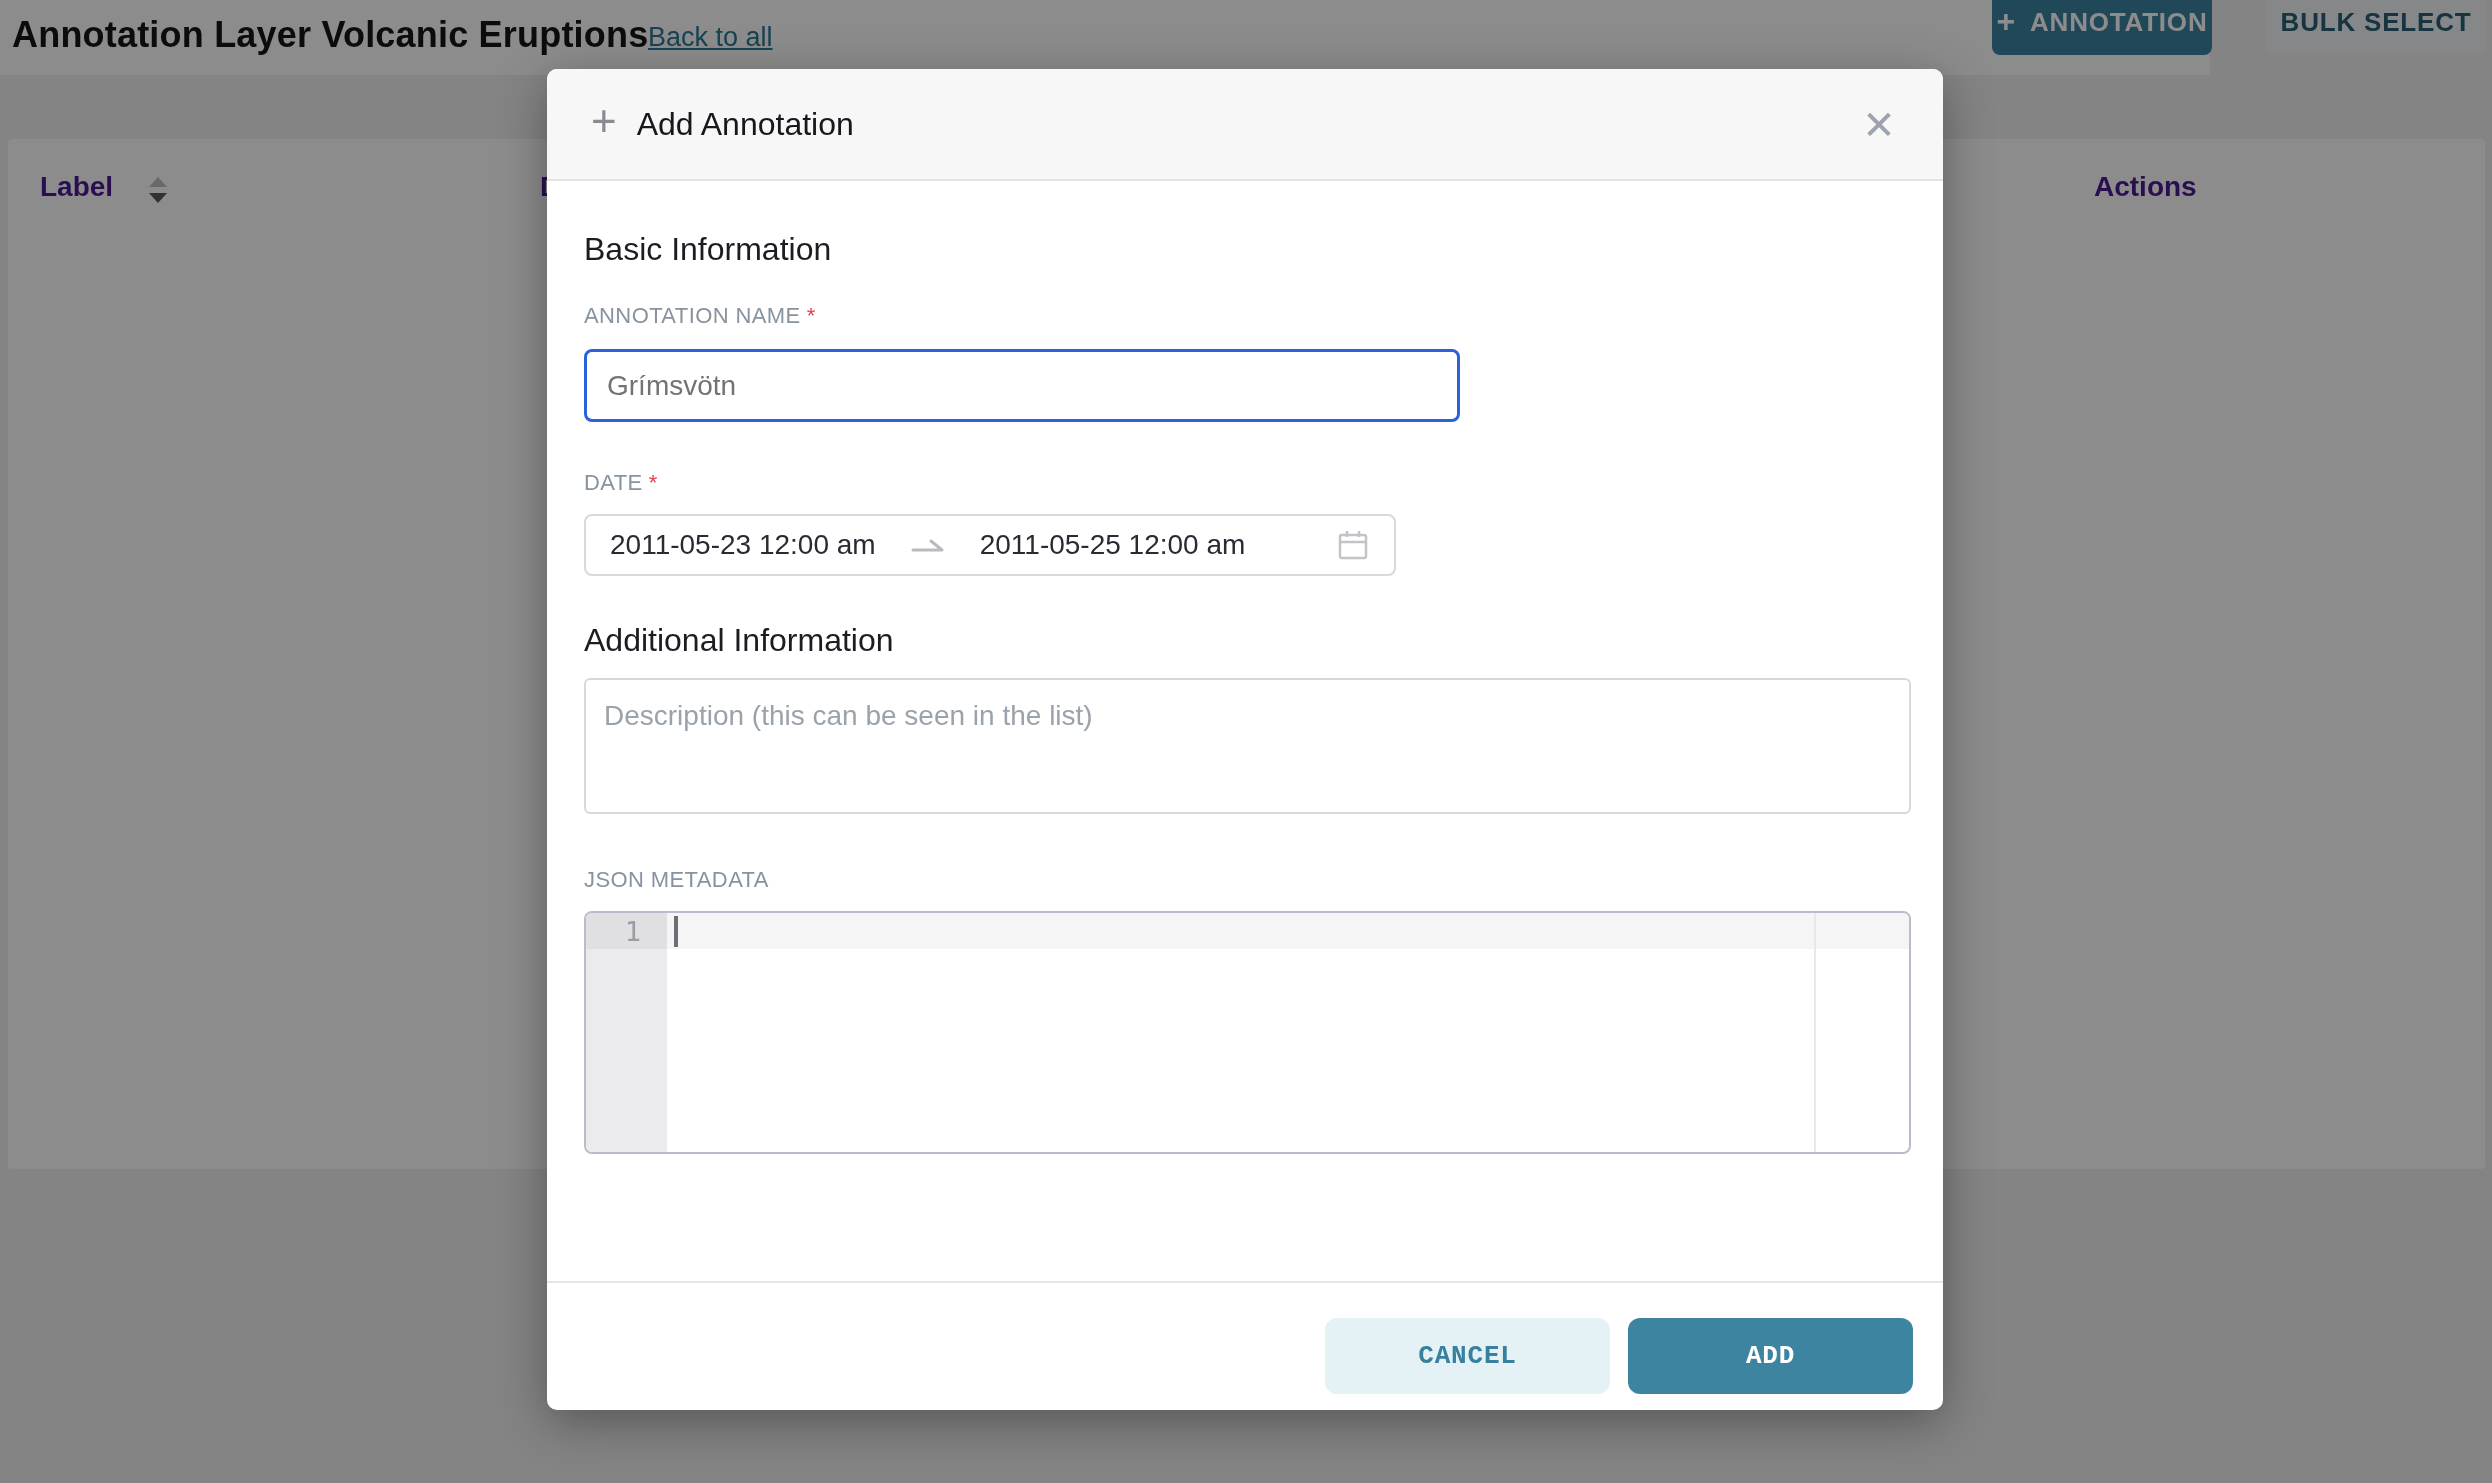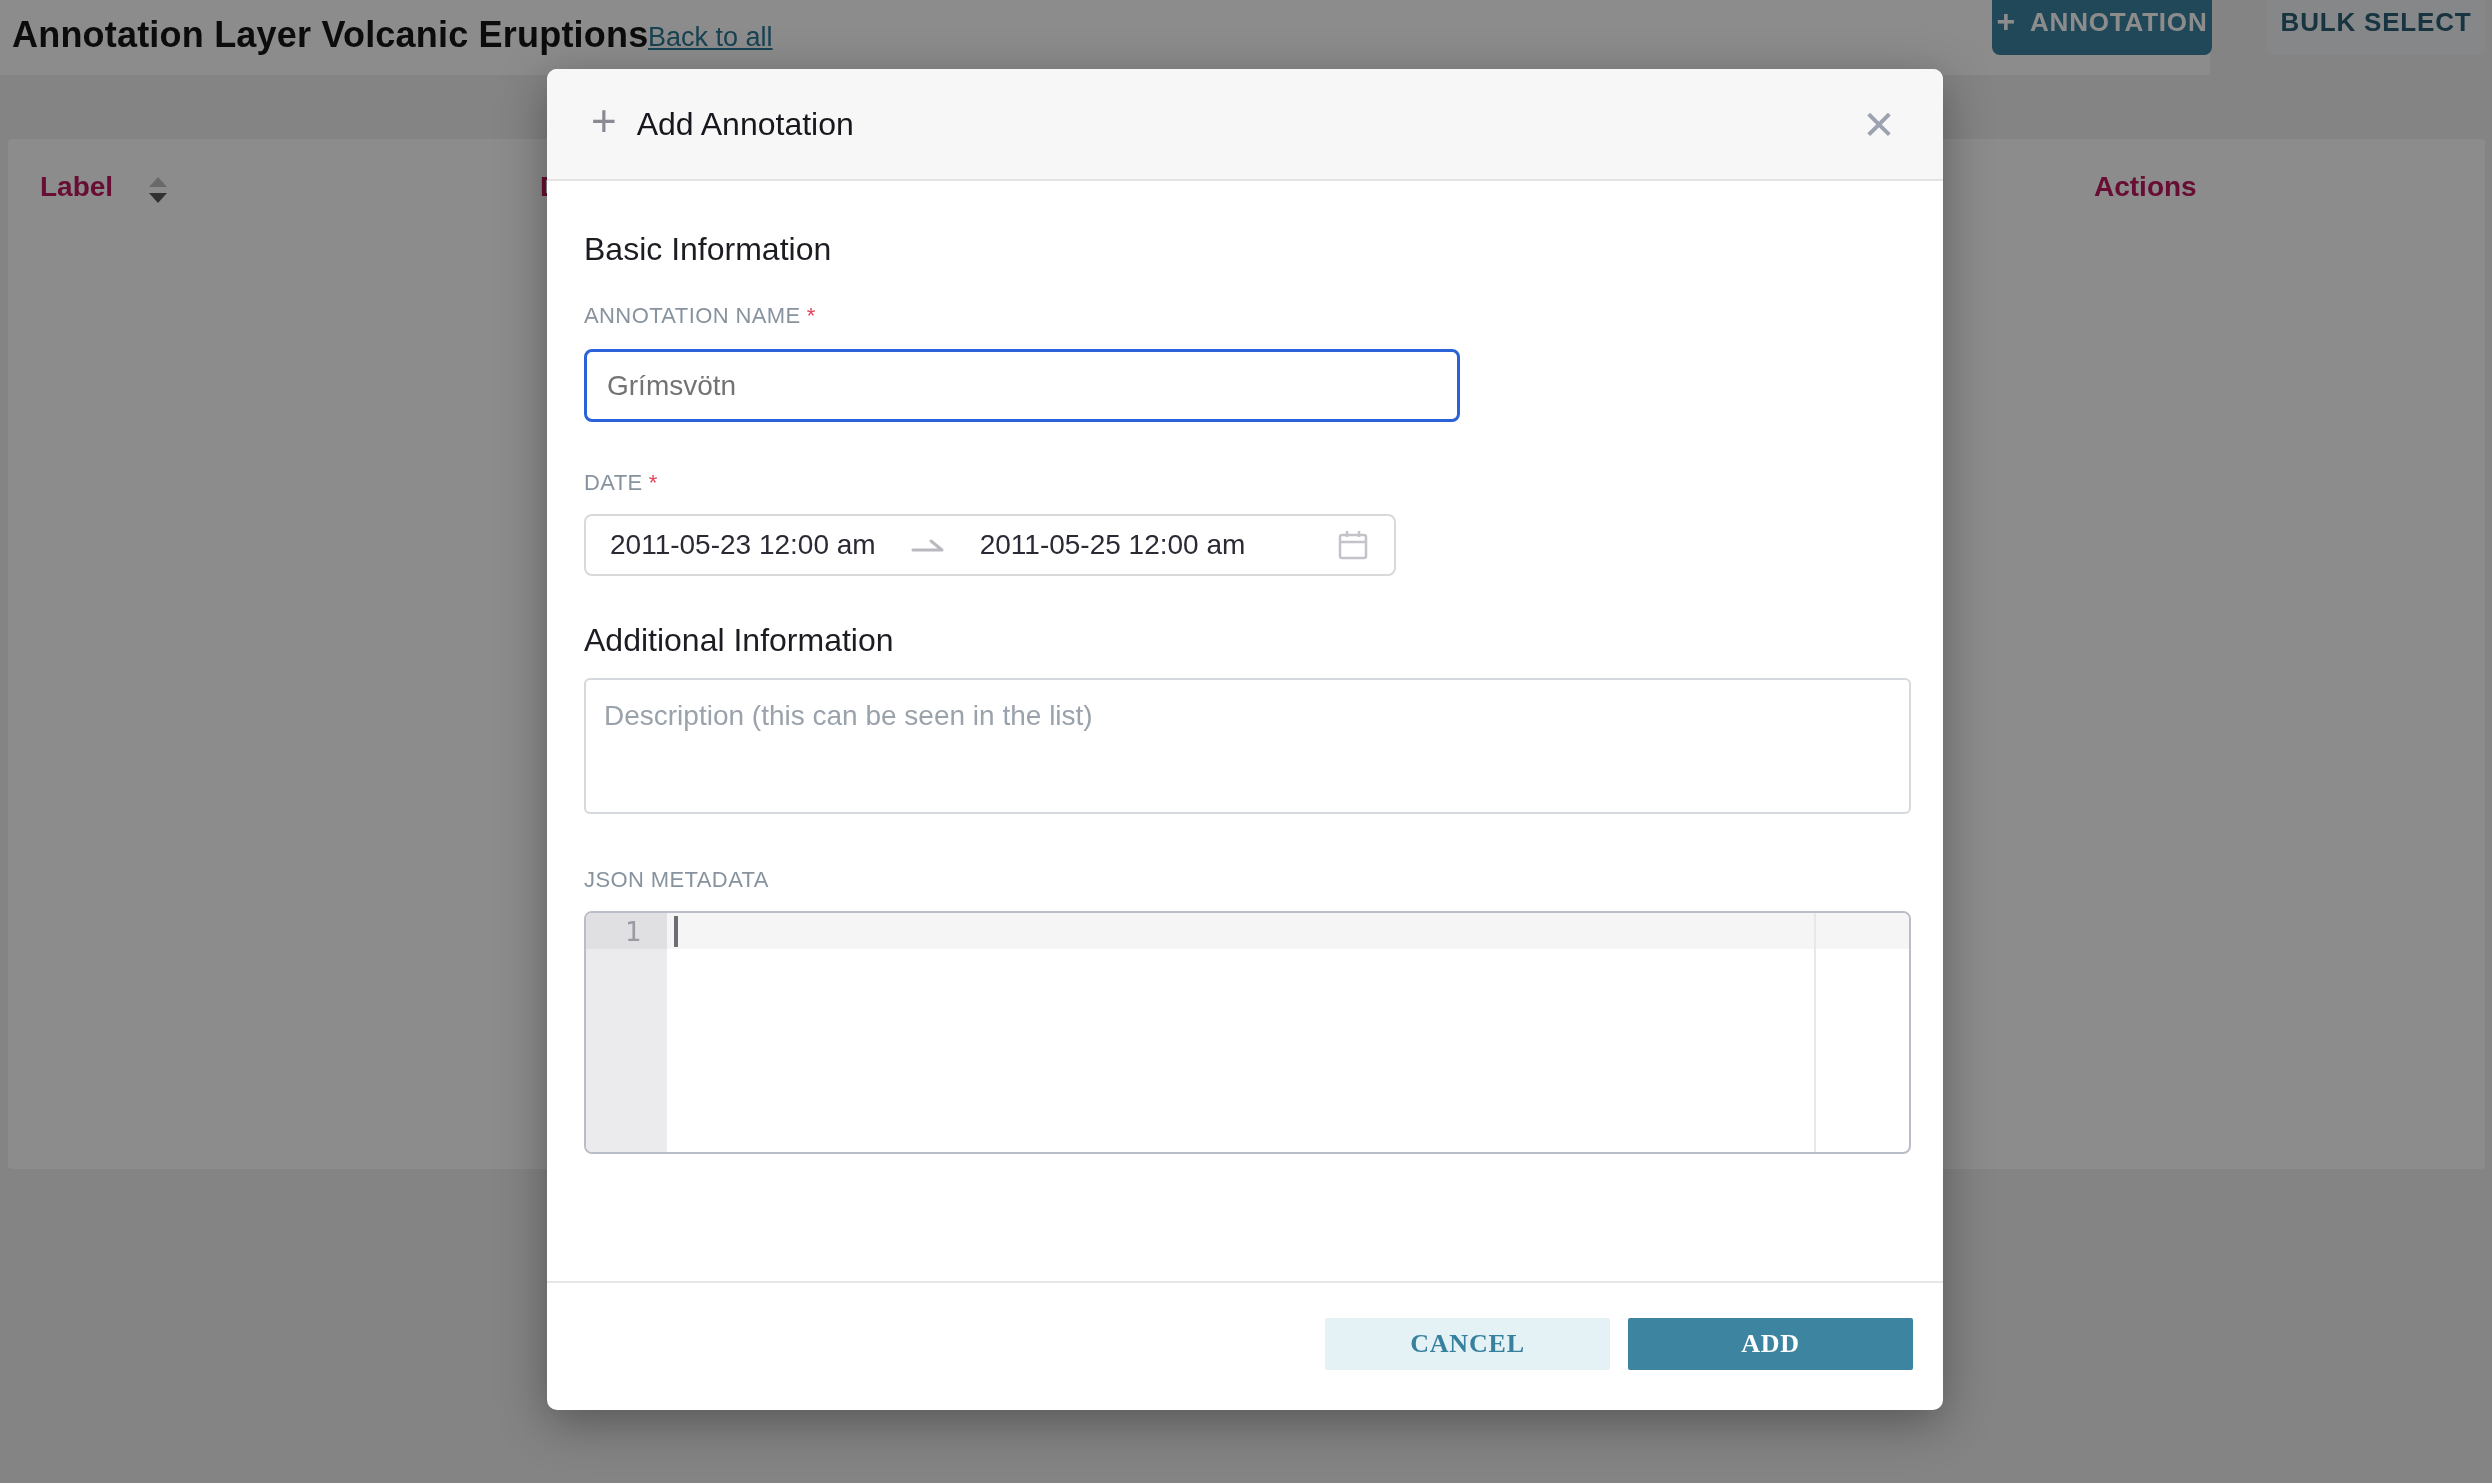--- a/index.html
+++ b/index.html
@@ -12,21 +12,21 @@
   .page-header { position:absolute; left:0; top:0; width:2210px; height:75px; background:#ffffff; }
   .page-title { position:absolute; left:12px; top:14px; font-size:36px; font-weight:700; color:#161616; letter-spacing:0.2px; }
   .back-link { position:absolute; left:648px; top:22px; font-size:27px; color:#2d7a97; text-decoration:underline; }
   .hdr-btn { position:absolute; top:-10px; height:65px; border-radius:8px; display:flex; align-items:center; justify-content:center;
     font-size:26px; font-weight:600; letter-spacing:0.8px; }
   .btn-annotation { left:1992px; width:220px; background:#3d84a0; color:#ffffff; gap:14px; }
   .btn-bulk { left:2266px; width:220px; background:#f2f6f7; color:#2a6076; }
   .plus-glyph { font-size:32px; font-weight:700; line-height:1; position:relative; top:-2px; }
 
   .card { position:absolute; left:8px; top:139px; width:2477px; height:1030px; background:#ffffff; border-radius:4px; }
-  .th { position:absolute; top:32px; font-size:28px; font-weight:600; color:#be185d; }
+  .th { position:absolute; top:32px; font-size:28px; font-weight:600; color:#4c1d95; }
   .th-label { left:32px; }
   .th-partial { left:532px; }
   .th-actions { left:2086px; }
   .sorter { position:absolute; left:141px; top:36px; width:18px; height:30px; }
   .caret { width:0; height:0; border-left:9px solid transparent; border-right:9px solid transparent; position:absolute; left:0; }
   .caret-up { border-bottom:10px solid #bfbfbf; top:2px; }
   .caret-down { border-top:10px solid #595959; bottom:2px; }
 
   
   .overlay { position:absolute; inset:0; background:rgba(0,0,0,0.45); }
@@ -68,22 +68,22 @@
   .gutter { position:absolute; left:0; top:0; width:81px; height:100%; background:#ebebee; }
   .gutter-active { position:absolute; left:0; top:0; width:81px; height:36px; background:#e0e0e3;
     display:flex; align-items:center; justify-content:flex-end; padding-right:26px;
     font-family:"DejaVu Sans Mono", monospace; font-size:27px; color:#9b9ba3; }
   .active-line { position:absolute; left:81px; top:0; right:0; height:36px; background:#f5f5f6; }
   .print-margin { position:absolute; left:1228px; top:0; width:2px; height:100%; background:#e8e8eb; }
   .cursor-bar { position:absolute; left:88px; top:3px; width:4px; height:31px; background:#6d6d74; }
 
   .modal-footer { height:129px; border-top:2px solid #e6e6e6; display:flex; justify-content:flex-end; align-items:flex-start;
     gap:18px; padding:35px 30px 0 0; }
-  .btn { height:52px; border:none; border-radius:2px; font-size:26px; font-weight:600; letter-spacing:0.8px;
-    font-family:Liberation Serif, serif; display:flex; align-items:center; justify-content:center; cursor:default; }
+  .btn { height:76px; border:none; border-radius:12px; font-size:26px; font-weight:600; letter-spacing:0.8px;
+    font-family:Liberation Mono, monospace; display:flex; align-items:center; justify-content:center; cursor:default; }
   .btn-cancel { width:285px; background:#e4f1f5; color:#38819e; }
   .btn-add { width:285px; background:#3d84a0; color:#ffffff; }
 </style>
 </head>
 <body>
 
 <div class="stage">
 
   <div class="page">
     <div class="page-header">

